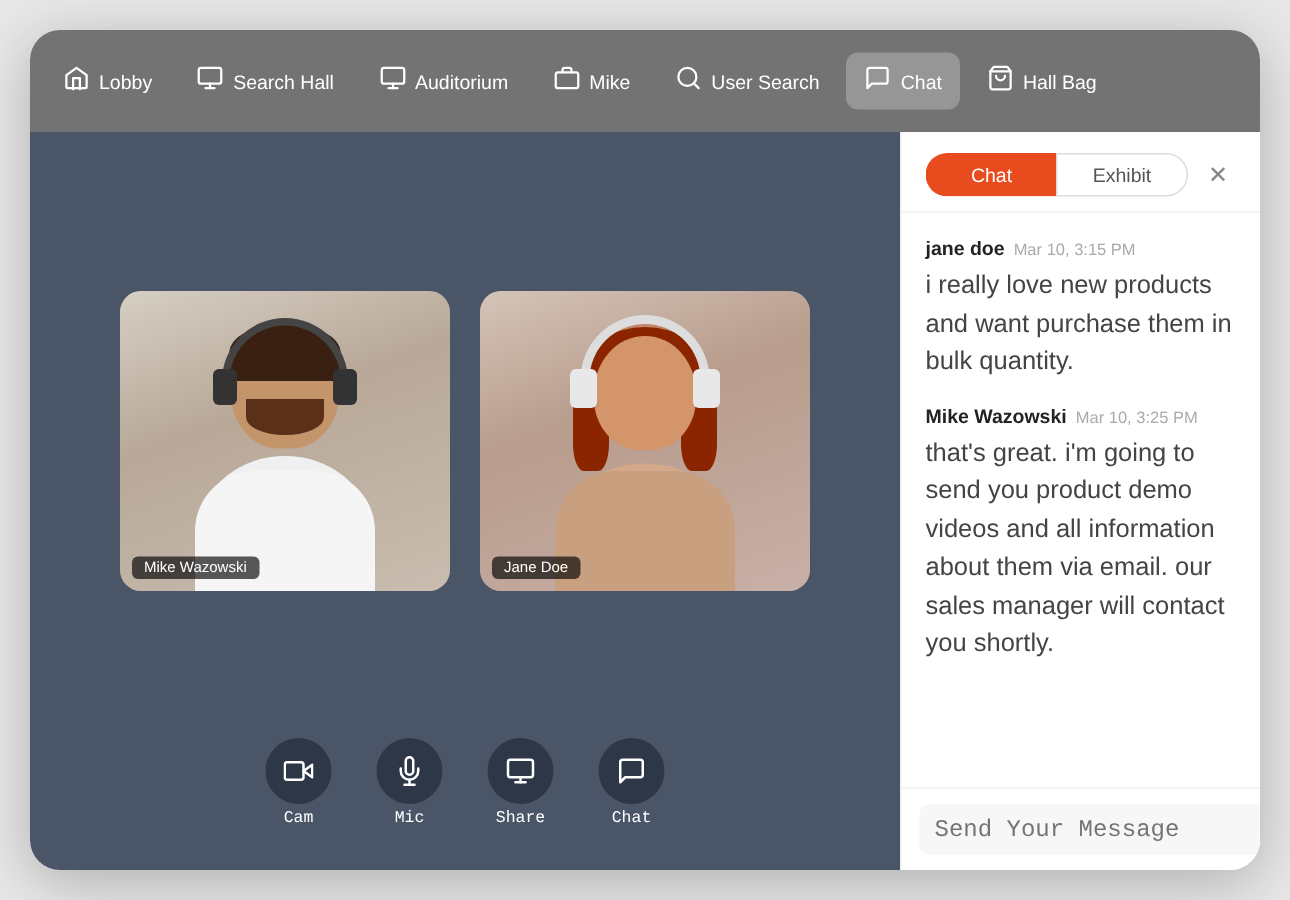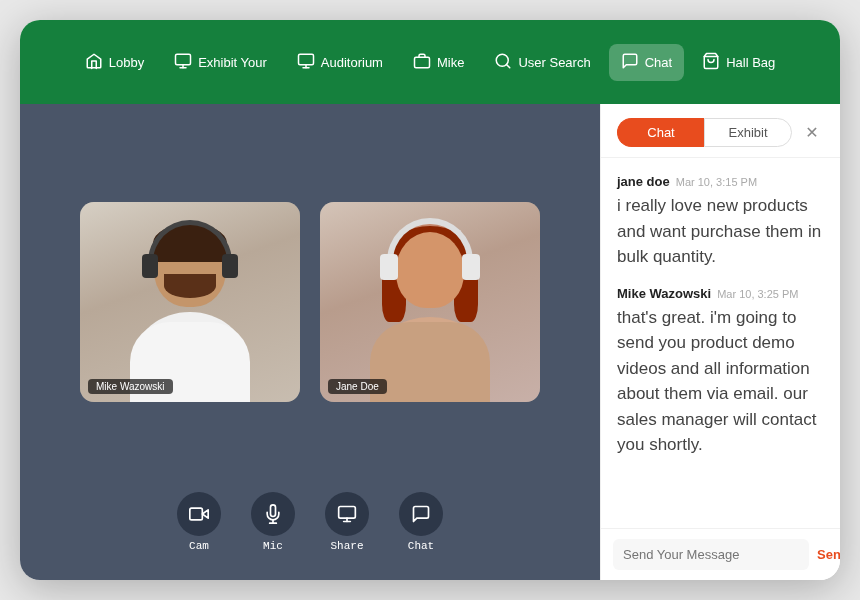--- a/index.html
+++ b/index.html
@@ -20,25 +20,25 @@
       background: #fff;
       border-radius: 20px;
       box-shadow: 0 8px 40px rgba(0,0,0,0.25);
       overflow: hidden;
       display: flex;
       flex-direction: column;
     }
 
     
     .top-nav {
-      background: #15803d;
-      height: 84px;
-      display: flex;
-      align-items: center;
-      justify-content: center;
+      background: #737373;
+      height: 68px;
+      display: flex;
+      align-items: center;
+      justify-content: flex-start;
       gap: 6px;
       flex-shrink: 0;
       padding: 0 10px;
     }
 
     .nav-item {
       display: flex;
       align-items: center;
       gap: 6px;
       color: #fff;
@@ -313,25 +313,26 @@
       border-top: 1px solid #f0f0f0;
       display: flex;
       align-items: center;
       gap: 8px;
     }
 
     .chat-input {
       flex: 1;
       border: none;
       outline: none;
-      font-size: 13px;
+      font-size: 16px;
       color: #0f766e;
       background: #f7f7f7;
       padding: 8px 10px;
       border-radius: 6px;
+      font-family: Liberation Mono, monospace;
     }
 
     .send-btn {
       color: #E84C1E;
       font-size: 13px;
       font-weight: 600;
       cursor: pointer;
       background: none;
       border: none;
       padding: 0;
@@ -354,21 +355,21 @@
     </div>
 
     <div class="nav-item">
       <span class="nav-icon">
         <svg width="18" height="18" viewBox="0 0 24 24" fill="none" stroke="white" stroke-width="2" stroke-linecap="round" stroke-linejoin="round">
           <rect x="2" y="3" width="20" height="14" rx="2"></rect>
             <line x1="8" y1="21" x2="16" y2="21"></line>
             <line x1="12" y1="17" x2="12" y2="21"></line>
         </svg>
       </span>
-      <span>Exhibit Your</span>
+      <span>Search Hall</span>
     </div>
 
     <div class="nav-item">
       <span class="nav-icon">
         <svg width="18" height="18" viewBox="0 0 24 24" fill="none" stroke="white" stroke-width="2" stroke-linecap="round" stroke-linejoin="round">
           <rect x="2" y="3" width="20" height="14" rx="2"></rect>
             <line x1="8" y1="21" x2="16" y2="21"></line>
             <line x1="12" y1="17" x2="12" y2="21"></line>
         </svg>
       </span>

